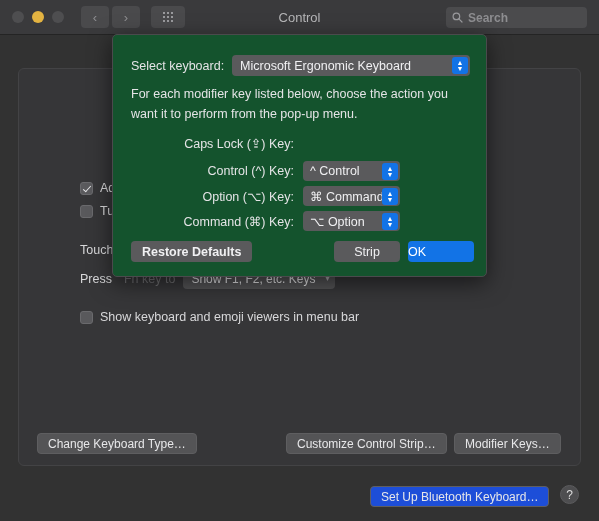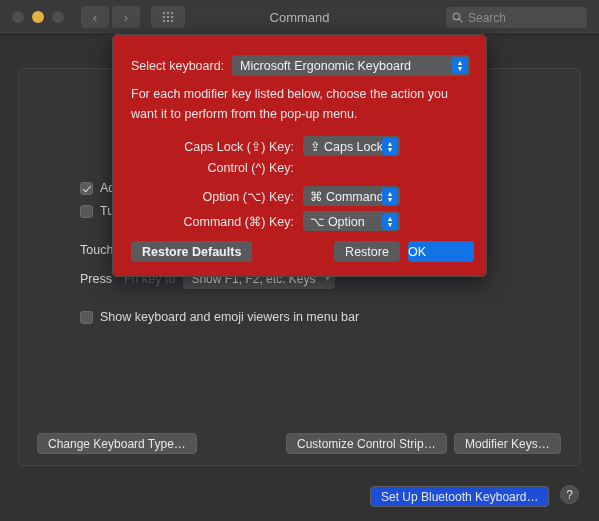--- a/index.html
+++ b/index.html
@@ -95,20 +95,21 @@
   #search-field {
     position: absolute;
     right: 12px; top: 7px;
     width: 141px; height: 21px;
     background: #4b4b4d;
     border-radius: 4px;
     display: flex;
     align-items: center;
     padding-left: 6px;
     gap: 5px;
+    font-weight: bold;
   }
   #search-field .sicon { flex: 0 0 auto; }
   #search-field .stext {
     font-size: 12px;
     color: #8e8e91;
   }
 
   
   #panel {
     position: absolute;
@@ -224,21 +225,21 @@
     justify-content: center;
     font-size: 12px;
     color: #ddd;
   }
 
   
   #sheet {
     position: absolute;
     left: 112px; top: 34px;
     width: 375px; height: 243px;
-    background: #b91c1c;
+    background: #14532d;
     border: 1px solid #4a4a4c;
     border-radius: 5px;
     box-shadow: 0 6px 22px rgba(0,0,0,0.55);
   }
 
   #sheet-select-row {
     position: absolute;
     left: 18px; top: 20px;
     width: 339px;
     display: flex;
@@ -394,21 +395,21 @@
           <i></i>
           <i></i>
           <i></i>
           <i></i>
           <i></i>
           <i></i>
           <i></i>
       </span>
     </div>
 
-    <div id="win-title">Command</div>
+    <div id="win-title">Control</div>
 
     <div id="search-field">
       <span class="sicon">
         <svg width="11" height="11" viewBox="0 0 11 11">
           <circle cx="4.4" cy="4.4" r="3.3" fill="none" stroke="#9a9a9d" stroke-width="1.2"></circle>
           <line x1="6.9" y1="6.9" x2="10" y2="10" stroke="#9a9a9d" stroke-width="1.2" stroke-linecap="round"></line>
         </svg>
       </span>
       <span class="stext">Search</span>
     </div>
@@ -471,31 +472,31 @@
           <span>▲</span>
           <span>▼</span>
         </span>
       </span>
     </div>
 
     <div id="sheet-desc">For each modifier key listed below, choose the action you want it to perform from the pop-up menu.</div>
 
     <div class="mod-row" id="mod-0">
       <span class="mlbl">Caps Lock (⇪) Key:</span>
+    </div>
+
+    <div class="mod-row" id="mod-1">
+      <span class="mlbl">Control (^) Key:</span>
       <span class="mod-popup">
-        <span class="mtxt">⇪ Caps Lock</span>
+        <span class="mtxt">^ Control</span>
         <span class="stepper">
           <span>▲</span>
           <span>▼</span>
         </span>
       </span>
-    </div>
-
-    <div class="mod-row" id="mod-1">
-      <span class="mlbl">Control (^) Key:</span>
     </div>
 
     <div class="mod-row" id="mod-2">
       <span class="mlbl">Option (⌥) Key:</span>
       <span class="mod-popup">
         <span class="mtxt">⌘ Command</span>
         <span class="stepper">
           <span>▲</span>
           <span>▼</span>
         </span>
@@ -510,20 +511,20 @@
           <span>▲</span>
           <span>▼</span>
         </span>
       </span>
     </div>
 
     <div id="btn-restore">
       <span>Restore Defaults</span>
     </div>
     <div id="btn-cancel">
-      <span>Restore</span>
+      <span>Strip</span>
     </div>
     <div id="btn-ok">
       <span>OK</span>
     </div>
 
   </div>
 </div>
 
 </body></html>

